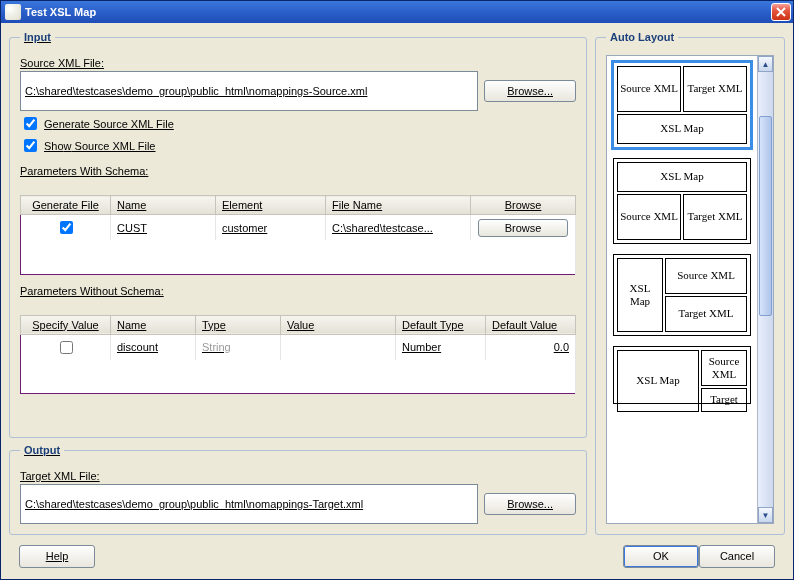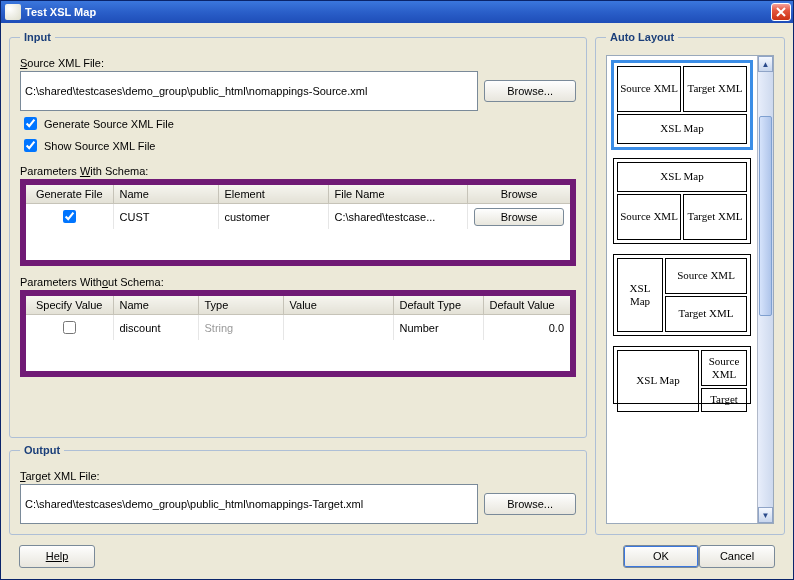--- a/index.html
+++ b/index.html
@@ -4,38 +4,38 @@
 <style>
   * { box-sizing: border-box; font-family: Tahoma, Arial, sans-serif; font-size: 11px; }
   body { margin: 0; background: #ece9d8; }
   .window { width: 794px; height: 580px; background: #ece9d8; border: 1px solid #0a246a; display: flex; flex-direction: column; }
   .titlebar { height: 22px; background: linear-gradient(to bottom, #3b77dd 0%, #2a5fc9 50%, #1e4db8 100%); display: flex; align-items: center; padding: 0 2px 0 4px; }
   .titlebar-icon { width: 16px; height: 16px; background: radial-gradient(circle at 30% 30%, #fff, #ddc); border-radius: 2px; margin-right: 4px; }
   .titlebar-text { color: #fff; font-weight: bold; flex: 1; }
   .close-btn { width: 20px; height: 18px; background: linear-gradient(to bottom, #f5a09a, #e4563f 40%, #cc3114); border: 1px solid #fff; border-radius: 3px; display: flex; align-items: center; justify-content: center; color: #fff; font-weight: bold; cursor: pointer; }
   .content { flex: 1; padding: 8px; display: flex; flex-direction: column; gap: 0; }
   .main-row { display: flex; gap: 8px; flex: 1; min-height: 0; }
-  .left-col { flex: 1; display: flex; flex-direction: column; gap: 6px; min-width: 0; }
+  .left-col { flex: 1; display: flex; flex-direction: column; gap: 6px; min-width: 0; text-decoration: underline; }
   .right-col { width: 190px; display: flex; flex-direction: column; }
 
   fieldset.group { border: 1px solid #aebfd6; border-radius: 3px; padding: 8px 10px 10px; margin: 0; background: #ece9d8; }
   fieldset.group > legend { color: #1b3f7a; font-weight: bold; padding: 0 4px; }
   .label { display: block; margin: 6px 0 2px; }
   .label .mn { text-decoration: underline; }
 
   input[type=text].text-field { width: 100%; height: 20px; border: 1px solid #7a8a99; padding: 19px 4px; background: #fff; }
   .browse-wrap { display: flex; gap: 6px; align-items: center; }
   .browse-wrap input { flex: 1; }
 
   button.btn { height: 22px; padding: 0 22px; background: linear-gradient(to bottom, #fefefe, #e8e6dd); border: 1px solid #7a8a99; border-radius: 3px; cursor: pointer; }
 
   .checkbox-row { display: flex; align-items: center; gap: 4px; margin: 3px 0; }
   .checkbox-row input { width: 13px; height: 13px; }
 
-  .tbl { width: 100%; border: 6px solid #701a75; border-collapse: collapse; background: #fff; margin-top: 2px; }
+  .tbl { width: 100%; border: 1px solid #701a75; border-collapse: collapse; background: #fff; margin-top: 18px; }
   .tbl th { background: linear-gradient(to bottom, #f6f5ef, #e3e1d6); border: 1px solid #c6c3b8; font-weight: normal; padding: 3px 6px; text-align: left; height: 18px; }
   .tbl td { border-right: 1px solid #e6e6e6; padding: 3px 6px; height: 18px; }
   .tbl .cell-center { text-align: center; }
   .tbl .cell-right { text-align: right; }
   .tbl .disabled-text { color: #999; }
   .tbl-body-spacer { height: 34px; }
 
   .layout-scroll { flex: 1; border: 1px solid #9aa9bb; background: #fff; position: relative; margin-top: 4px; display: flex; }
   .layout-options { flex: 1; padding: 6px; overflow: hidden; display: flex; flex-direction: column; gap: 10px; }
   .scrollbar-v { width: 16px; background: linear-gradient(to right, #e8eefb, #cdd9ee); border-left: 1px solid #b0b8c8; position: relative; }

